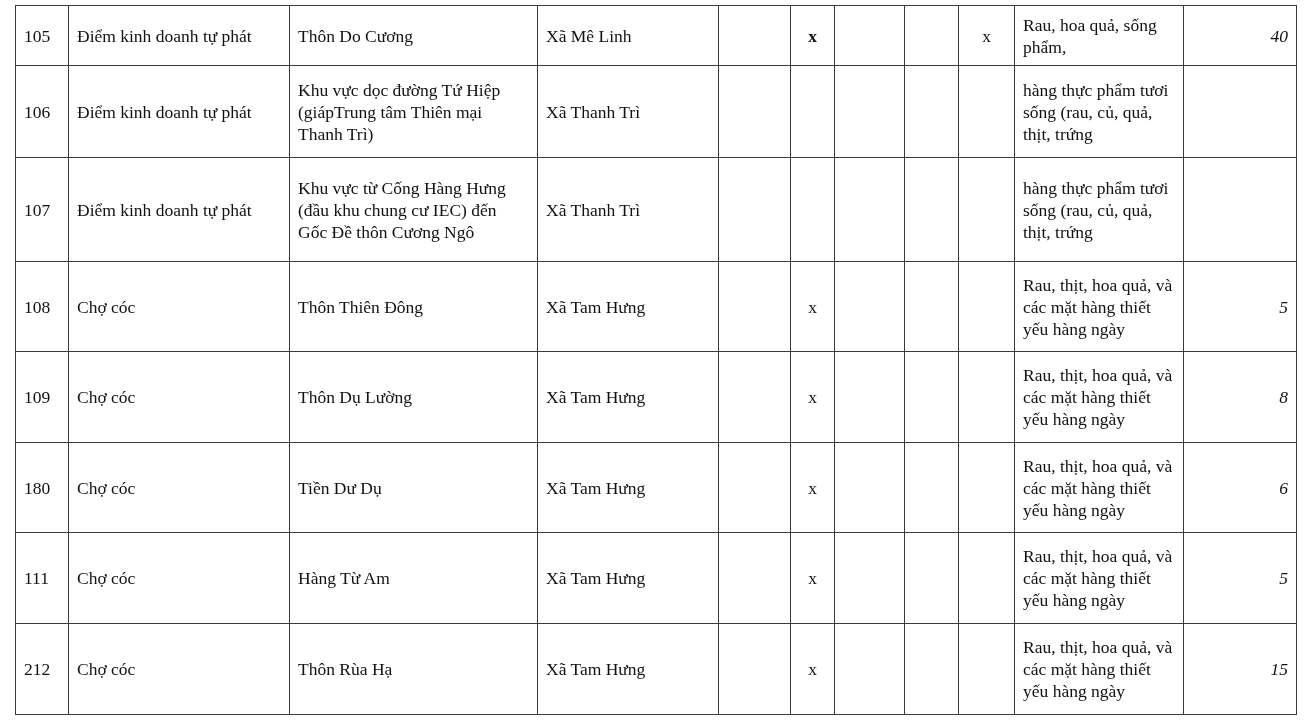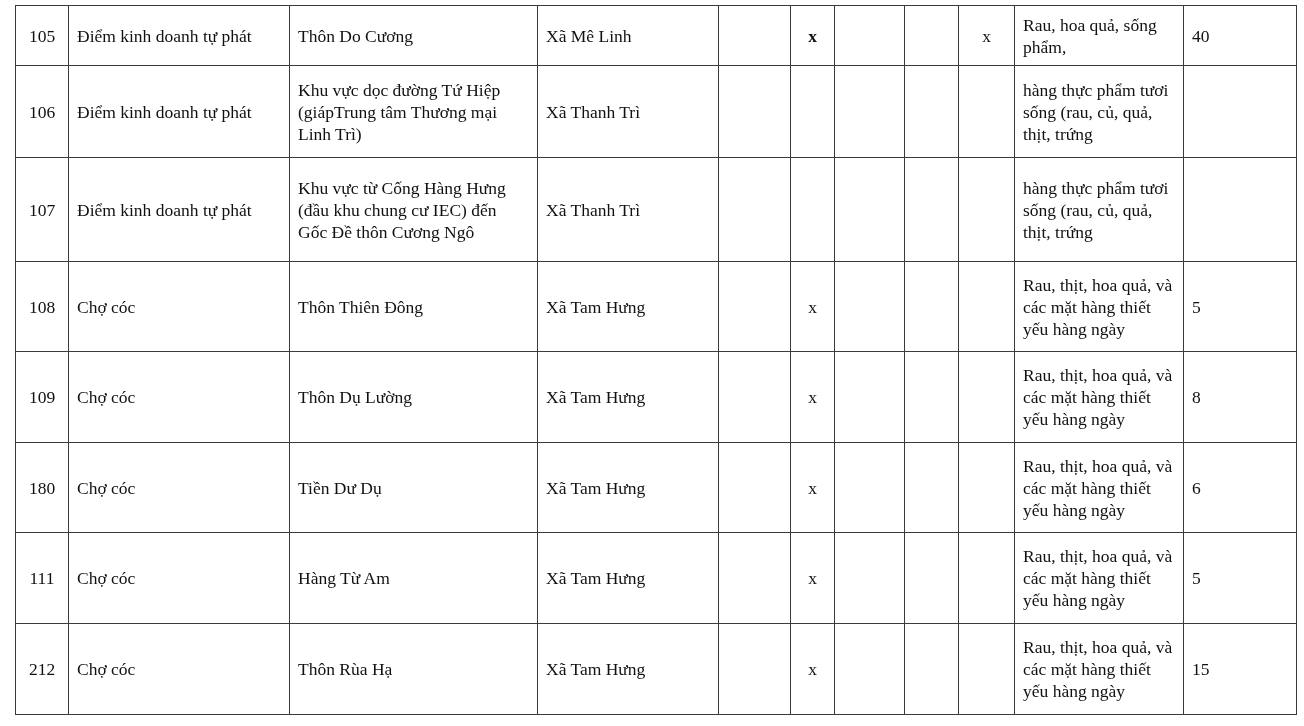--- a/index.html
+++ b/index.html
@@ -10,23 +10,23 @@
     border-collapse: collapse; table-layout: fixed;
     width: 1281px;
     font-size: 17.5px; line-height: 22px;
   }
   table.doc-table td {
     border: 1.5px solid #3a3a3a;
     padding: 0 8px;
     vertical-align: middle;
     word-wrap: break-word;
   }
-  td.c-stt { text-align: center; padding: 0 2px; }
+  td.c-stt { text-align: left; padding: 0 2px; }
   td.c-mark { text-align: center; padding: 0; }
-  td.c-count { text-align: left; }
+  td.c-count { text-align: right; font-style: italic; }
   td.c-commune { font-weight: normal; }
   .bold-x { font-weight: bold; }
 </style>
 </head>
 <body>
 
 <table class="doc-table">
   <colgroup>
     <col style="width:53px">
       <col style="width:221px">
@@ -50,21 +50,21 @@
       <td class="c-mark bold-x">x</td>
       <td class="c-mark"></td>
       <td class="c-mark"></td>
       <td class="c-mark">x</td>
       <td>Rau, hoa quả, sống phẩm,</td>
       <td class="c-count">40</td>
     </tr>
     <tr style="height:92px">
       <td class="c-stt">106</td>
       <td>Điểm kinh doanh tự phát</td>
-      <td>Khu vực dọc đường Tứ Hiệp (giápTrung tâm Thương mại Linh Trì)</td>
+      <td>Khu vực dọc đường Tứ Hiệp (giápTrung tâm Thiên mại Thanh Trì)</td>
       <td class="c-commune">Xã Thanh Trì</td>
       <td class="c-mark"></td>
       <td class="c-mark"></td>
       <td class="c-mark"></td>
       <td class="c-mark"></td>
       <td class="c-mark"></td>
       <td>hàng thực phẩm tươi sống (rau, củ, quả, thịt, trứng</td>
       <td class="c-count"></td>
     </tr>
     <tr style="height:104px">

